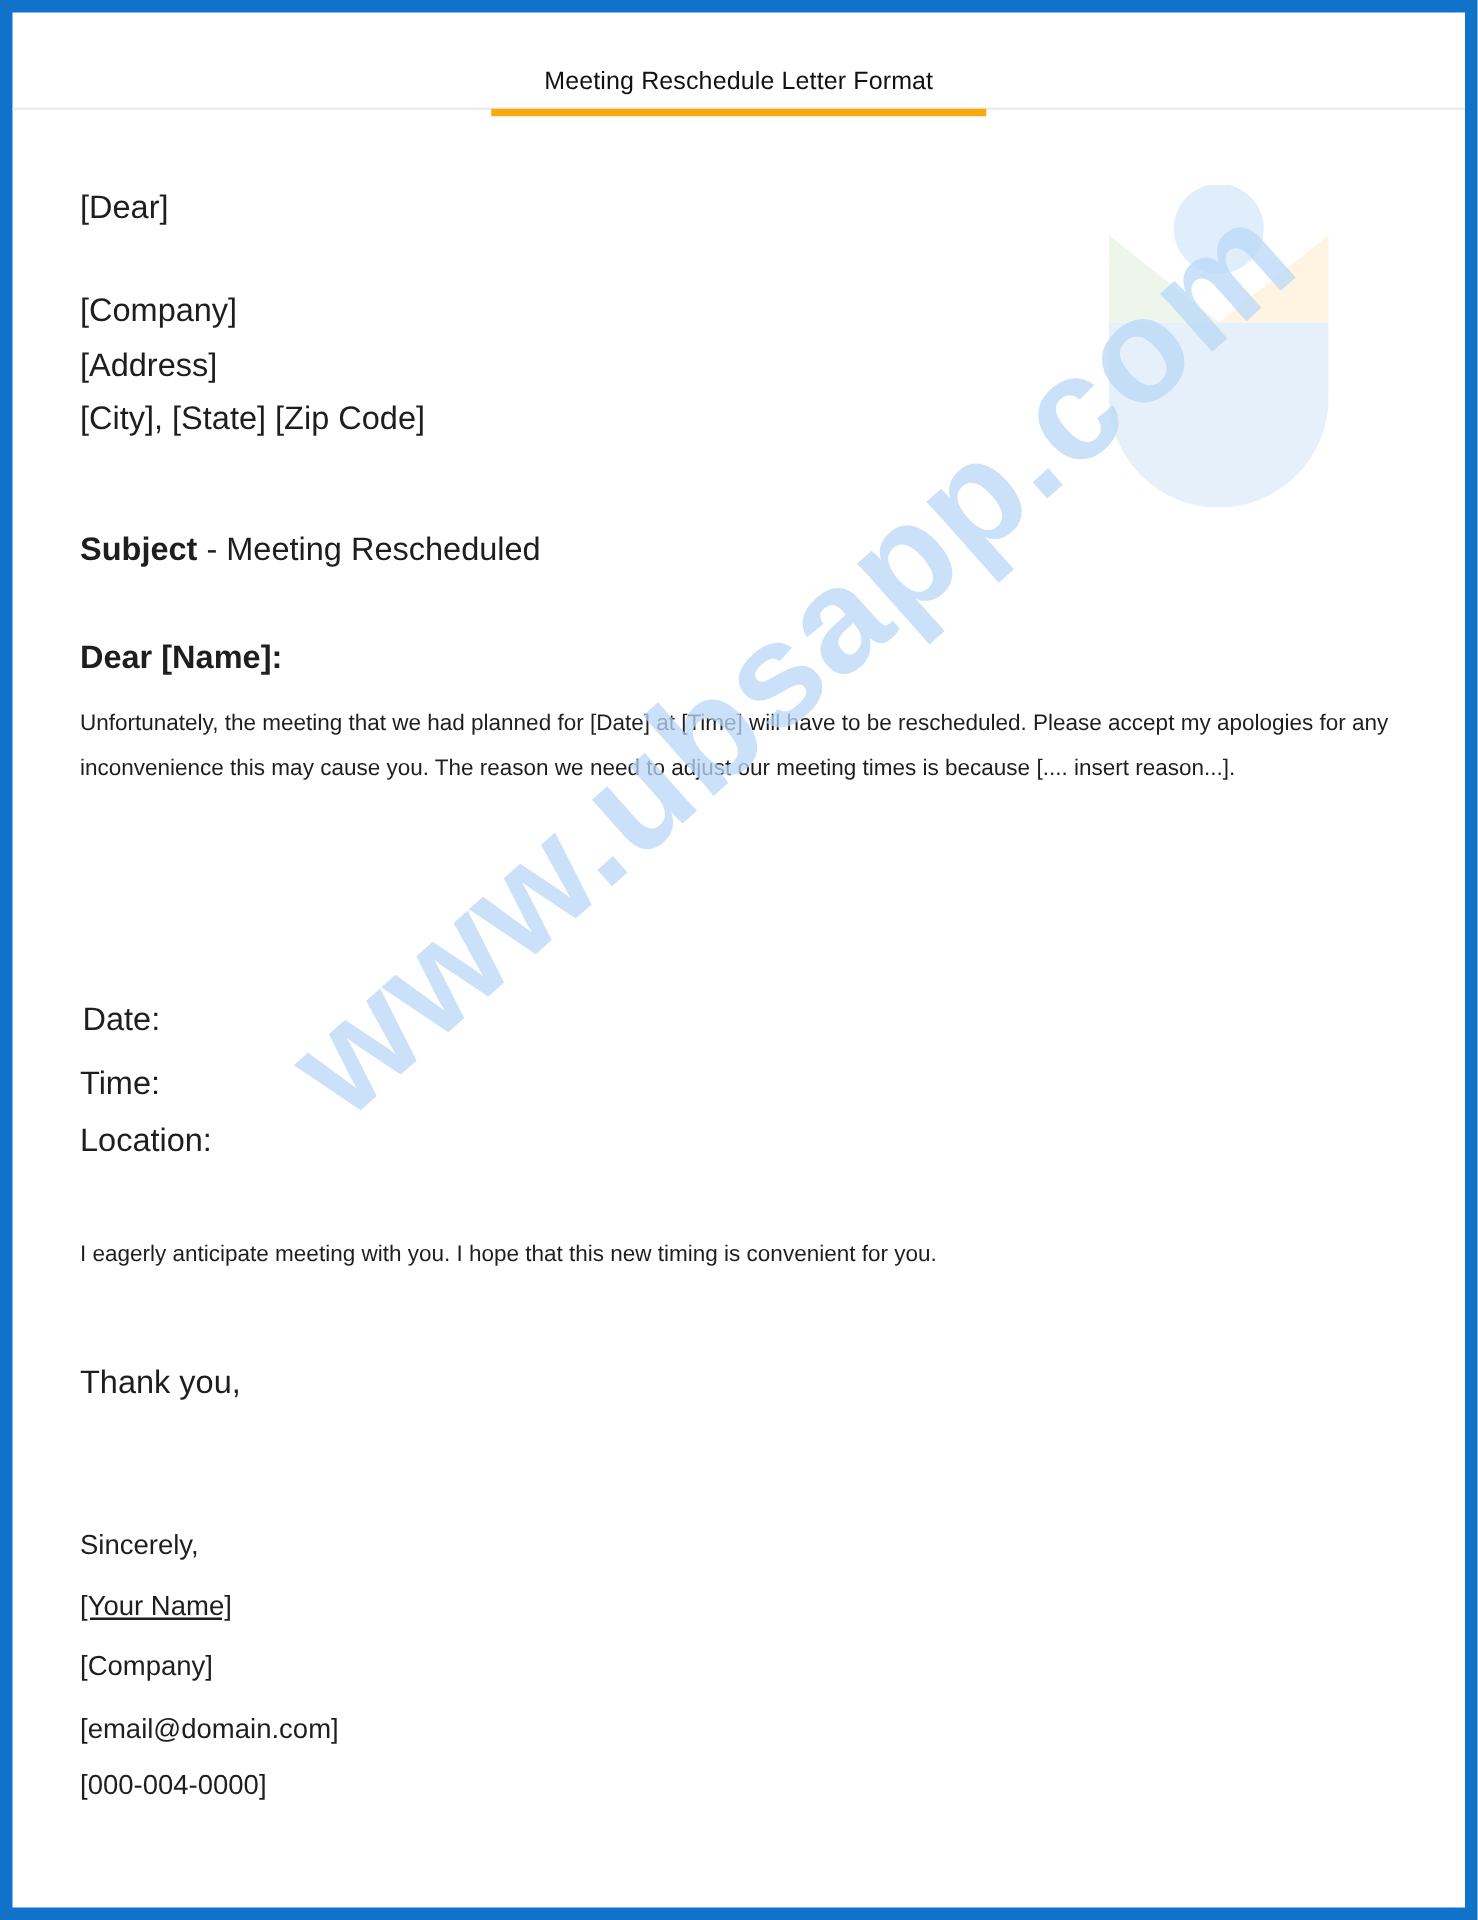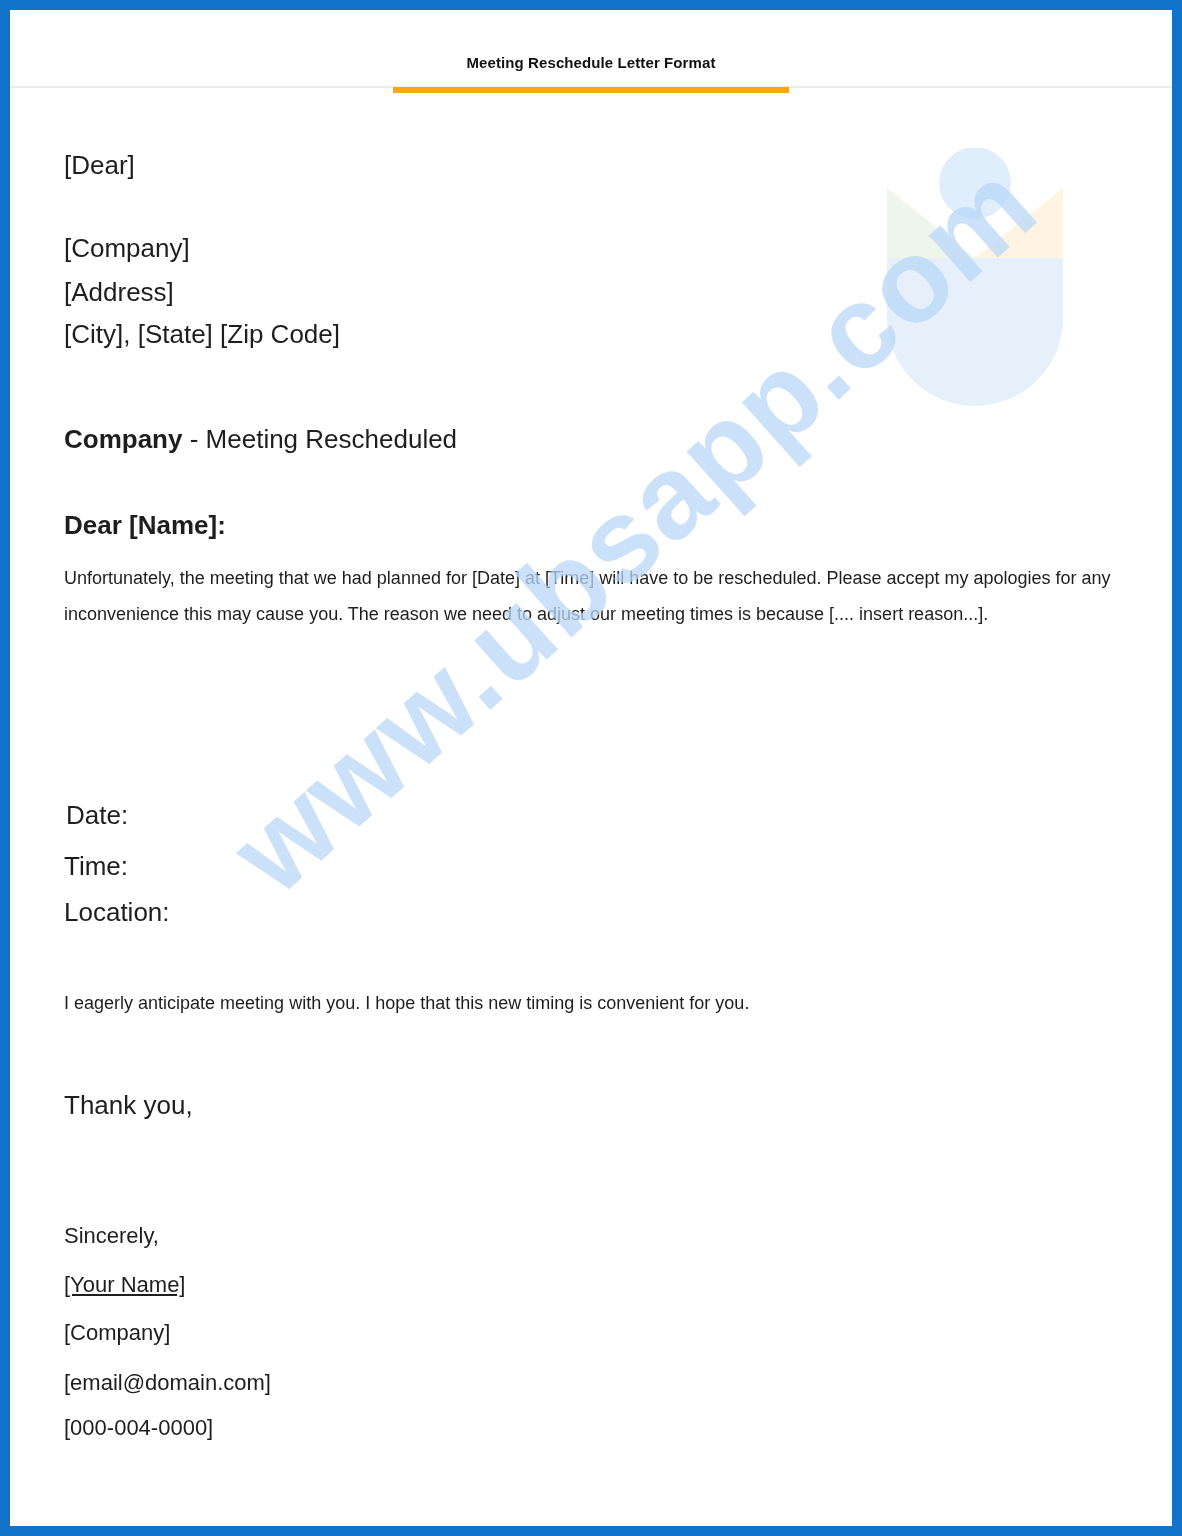--- a/index.html
+++ b/index.html
@@ -1,18 +1,18 @@
 <!DOCTYPE html>
 <html><head>
 <meta charset="utf-8">
 <style>
   html, body { margin:0; padding:0; }
   body { width:1182px; height:1536px; background:#1172c9; position:relative; overflow:hidden; font-family:"Liberation Sans", sans-serif; color:#1a1a1a; }
   .page { position:absolute; left:10px; top:10px; width:1162px; height:1516px; background:#ffffff; overflow:hidden; }
-  .header-title { position:absolute; left:0; width:1162px; top:44px; text-align:center; font-weight:bold; font-size:15px; color:#111; letter-spacing:0.1px; }
+  .header-title { position:absolute; left:0; width:1162px; top:44px; text-align:center; font-weight:normal; font-size:20px; color:#111; letter-spacing:0.1px; }
   .header-rule { position:absolute; left:0; top:76px; width:1162px; height:2px; background:#ececec; }
   .header-accent { position:absolute; left:383px; top:77px; width:396px; height:6px; background:#f9a90f; }
   .logo { position:absolute; left:877px; top:138px; width:176px; height:258px; }
   .t { position:absolute; left:54px; font-size:26px; line-height:36px; white-space:nowrap; color:#1e1e1e; }
   .para { position:absolute; left:54px; width:1060px; font-size:18px; line-height:36px; color:#1e1e1e; }
   .small { position:absolute; left:54px; font-size:22px; color:#1e1e1e; white-space:nowrap; }
   .bold { font-weight:bold; }
   .watermark { position:absolute; left:195px; top:808px; width:1000px; font-weight:bold; font-size:118px; color:#b9d8f8; opacity:0.75; transform-origin:0 0; transform:rotate(-41.7deg); white-space:nowrap; letter-spacing:2px; pointer-events:none; }
 </style>
 </head>
@@ -30,21 +30,21 @@
     <circle cx="88" cy="35" r="36" fill="#e0eefc"></circle>
     <path d="M0,110 L176,110 L176,170 A88,88 0 0 1 0,170 Z" fill="#e6f0fb"></path>
   </svg>
 
   <div class="t" style="top:137px;">[Dear]</div>
 
   <div class="t" style="top:220px;">[Company]</div>
   <div class="t" style="top:264px;">[Address]</div>
   <div class="t" style="top:306px;">[City], [State] [Zip Code]</div>
 
-  <div class="t" style="top:411px;"><span class="bold">Company</span><span style="white-space:pre;"> - </span><span>Meeting Rescheduled</span></div>
+  <div class="t" style="top:411px;"><span class="bold">Subject</span><span style="white-space:pre;"> - </span><span>Meeting Rescheduled</span></div>
 
   <div class="t" style="top:497px;font-weight:bold;">Dear [Name]:</div>
 
   <div class="para" style="top:550px;">Unfortunately, the meeting that we had planned for [Date] at [Time] will have to be rescheduled. Please accept my apologies for any inconvenience this may cause you. The reason we need to adjust our meeting times is because [.... insert reason...].</div>
 
 
   <div class="t" style="top:787px; left:56px;">Date:</div>
   <div class="t" style="top:838px;">Time:</div>
   <div class="t" style="top:884px;">Location:</div>
 

